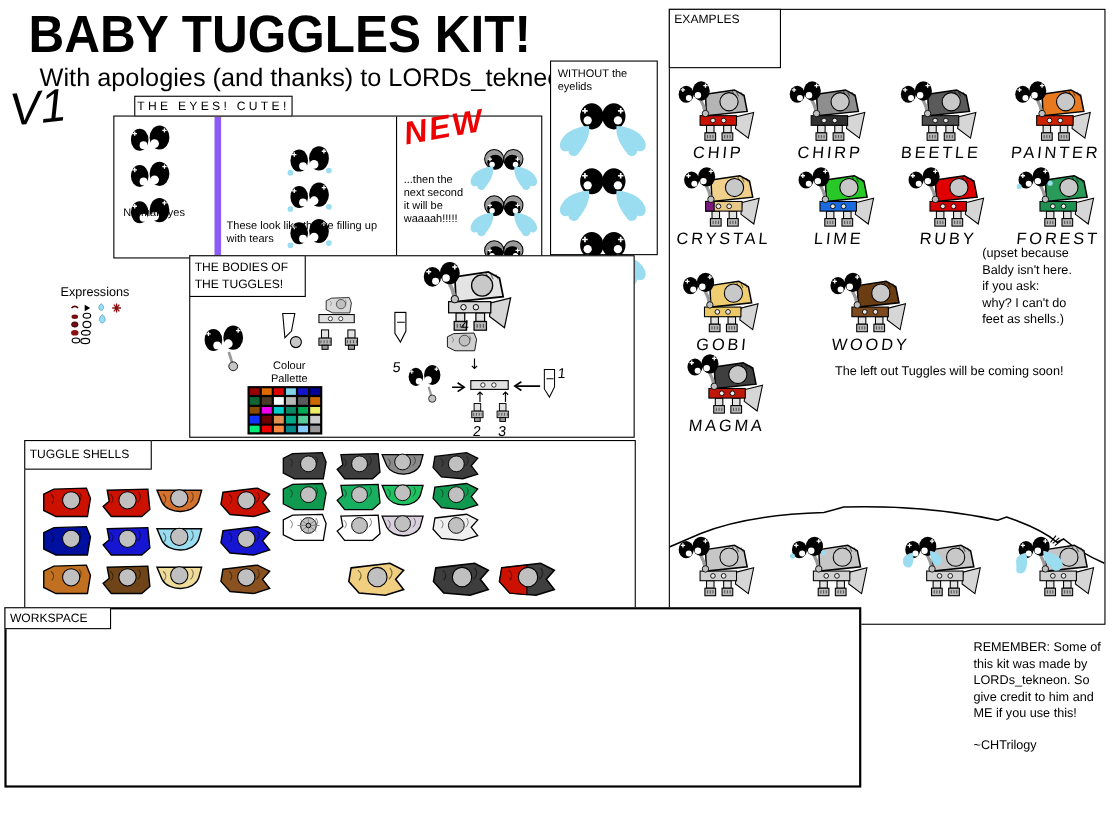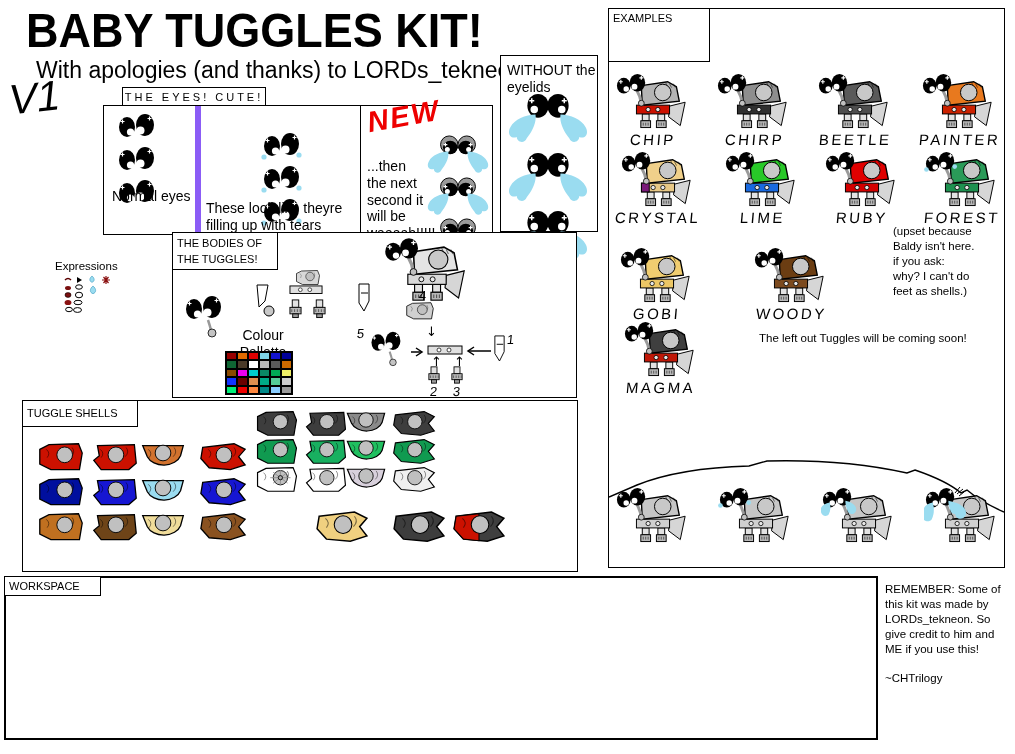--- a/index.html
+++ b/index.html
@@ -2,21 +2,21 @@
 <html><head>
 <meta charset="utf-8">
 <style>
   html,body{margin:0;padding:0;background:#fff}
   .page{position:relative;width:1015px;height:754px;background:#fff;color:#000;
         font-family:"Liberation Sans",sans-serif;overflow:hidden}
   .box{position:absolute;border:1px solid #000;background:#fff;box-sizing:border-box}
   .lab{position:absolute;border:1px solid #000;background:#fff;font-size:11px;
        padding:3px 4px;line-height:1.25;box-sizing:border-box}
   .pre{white-space:pre-line}
-  .cap{position:absolute;font-size:14px;line-height:1.2}
+  .cap{position:absolute;font-size:10px;line-height:1.2}
   .title{position:absolute;left:26px;top:4px;font-size:45px;font-weight:bold;
          transform:scaleY(1.06);transform-origin:left top;white-space:nowrap}
   .subtitle{position:absolute;left:36px;top:57px;font-size:23px;white-space:nowrap}
   .v1{position:absolute;left:12px;top:76px;font-size:42px;
       transform:rotate(-6deg) skewX(-12deg);transform-origin:left top}
   .eyesbox{display:flex}
   .ecol{position:relative;height:100%;box-sizing:border-box}
   .stack{position:absolute;display:flex;flex-direction:column;gap:3px}
   .newlab{position:absolute;left:6px;top:-6px;font-size:29px;font-weight:bold;
           font-style:italic;transform:rotate(-10deg);letter-spacing:2px}
@@ -1028,21 +1028,21 @@
           <svg viewBox="0 0 52 36" width="54" style="display:block">
             <path d="M4,7 L38,3 L50,9 L43,17 L50,26 L34,31 L11,29 L2,19 Z" fill="#3f3f3f" stroke="#000" stroke-width="1.4"></path>
             <path d="M4,7 L26,4.5 L26,30.5 L11,29 L2,19 Z" fill="#cc1100" stroke="#000"></path>
             <path d="M10,9 q5,4 1,9 M38,7 q4,5 -1,10" stroke="#000" stroke-width="1" fill="none" opacity="0.5"></path>
             <circle cx="27" cy="15" r="8.5" fill="#c0c0c0" stroke="#000"></circle>
           </svg>
         </div>
       </div>
   </div>
 
-  <div class="box ws" style="left:4px;top:576px;width:874px;height:164px">
+  <div class="box ws" style="left:4px;top:552px;width:779px;height:164px">
     <div class="lab" style="left:-2px;top:-2px;width:97px;height:20px">WORKSPACE</div>
   </div>
 
   <div class="note pre" style="left:885px;top:582px;width:126px">REMEMBER: Some of
 this kit was made by
 LORDs_tekneon. So
 give credit to him and
 ME if you use this!</div>
   <div class="note" style="left:885px;top:671px">~CHTrilogy</div>
 

